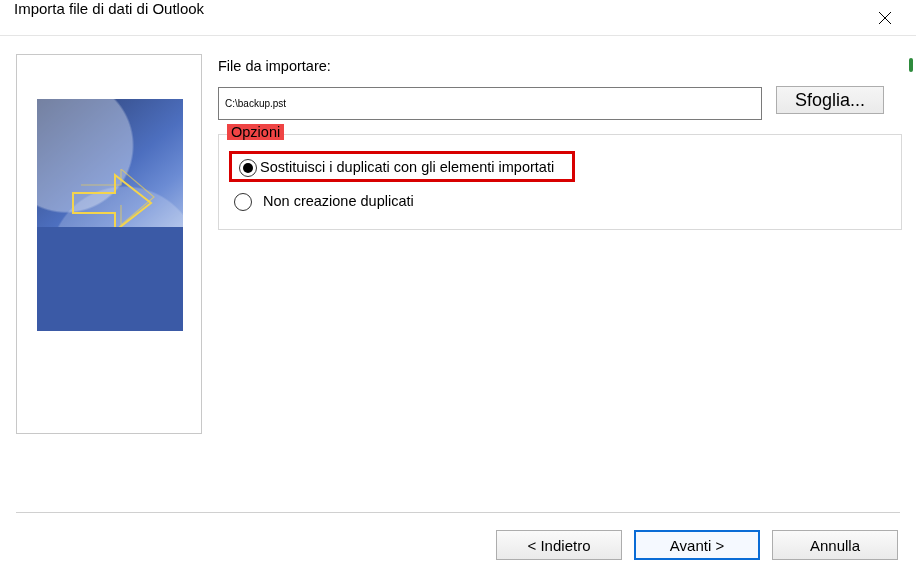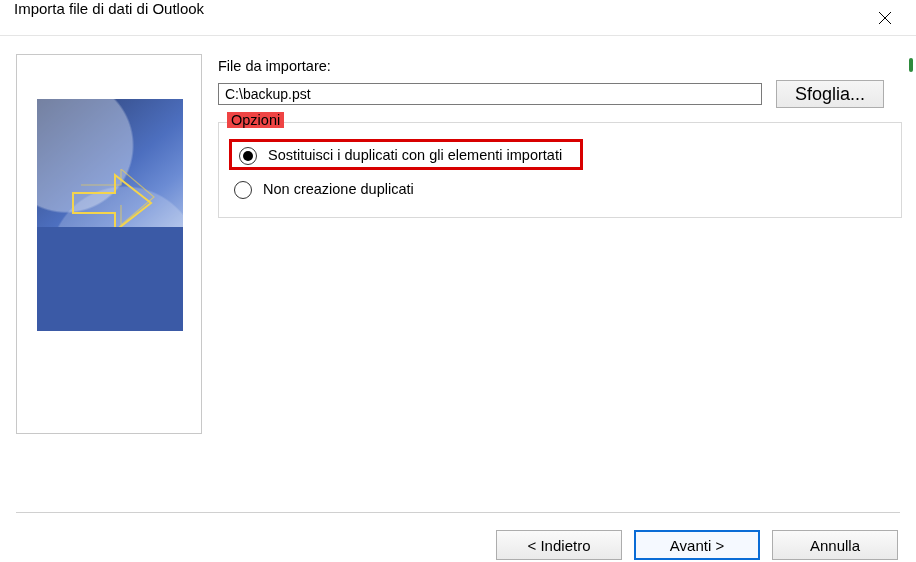--- a/index.html
+++ b/index.html
@@ -14,21 +14,21 @@
   .thumb-frame { width: 186px; height: 380px; border: 1px solid #c8c8c8; padding: 44px 20px; }
   .thumb-img { width: 146px; height: 232px; position: relative; background: linear-gradient(140deg,#2a3d6e 0%,#4d6fbf 40%,#6c8cd4 55%,#9db4e4 70%,#e6ecf8 100%); overflow: hidden; }
   .thumb-img::before { content:""; position:absolute; inset:0; background:
       radial-gradient(circle at 20% 20%, rgba(255,255,255,.35) 0 30%, transparent 31%),
       radial-gradient(circle at 60% 70%, rgba(255,255,255,.2) 0 40%, transparent 41%); mix-blend-mode: screen; }
   .thumb-img::after { content:""; position:absolute; left:0; top:55%; width:100%; height:45%; background:#3b5aa6; }
   .arrow-outline { position:absolute; left:34px; top:70px; width:84px; height:68px; }
   .form { flex: 1; padding-left: 16px; }
   .label { margin: 4px 0 6px 0; }
   .file-row { display: flex; gap: 14px; align-items: center; margin-bottom: 14px; }
-  .file-input { flex: 1; max-width: 544px; height: 22px; border: 1px solid #7a7a7a; padding: 0 6px; font-family: inherit; font-size: 14px; }
+  .file-input { flex: 1; max-width: 544px; height: 33px; border: 1px solid #7a7a7a; padding: 0 6px; font-family: inherit; font-size: 10px; margin-top: 7px; }
   .browse-btn { width: 108px; height: 28px; background: linear-gradient(#f5f5f5,#eaeaea); border: 1px solid #adadad; cursor: pointer; font-size: 18px; }
   .fieldset { border: 1px solid #d9d9d9; padding: 0; margin: 0; width: 684px; }
   .fieldset .legend { position: relative; top: -11px; left: 8px; background: #ef4444; padding: 0 4px; display: inline-block; }
   .options { padding: 0 8px 14px 8px; margin-top: -4px; }
   .radio-row { display: flex; align-items: center; gap: 8px; padding: 4px 2px; }
   .radio-highlight { border: 3px solid #d80000; display: inline-flex; padding: 2px 18px 2px 2px; }
   .radio { appearance: none; width: 18px; height: 18px; border: 1px solid #333; border-radius: 50%; position: relative; cursor: pointer; background:#fff; }
   .radio:checked::after { content:""; position:absolute; left:3px; top:3px; width:10px; height:10px; background:#000; border-radius:50%; }
   .separator { position: absolute; left: 16px; right: 16px; top: 476px; height: 1px; background: #d0d0d0; }
   .button-row { position: absolute; right: 18px; top: 494px; display: flex; gap: 12px; }
@@ -66,21 +66,21 @@
         <div class="label">File da importare:</div>
         <div class="file-row">
           <input class="file-input" type="text" value="C:\backup.pst" style="">
           <button class="browse-btn">Sfoglia...</button>
         </div>
 
         <div class="fieldset">
           <span class="legend">Opzioni</span>
           <div class="options" id="options-list">
               <div class="radio-row">
-                <span class="radio-highlight" style="display: inline-flex; align-items: center; gap: 8px;">
+                <span class="radio-highlight" style="display: inline-flex; align-items: center; gap: 0;">
                   <input type="radio" name="dup" class="radio" checked="" style="">
                   <span>Sostituisci i duplicati con gli elementi importati</span>
                 </span>
               </div>
               <div class="radio-row">
                 <span style="display: inline-flex; align-items: center; gap: 8px;">
                   <input type="radio" name="dup" class="radio" style="">
                   <span>Non creazione duplicati</span>
                 </span>
               </div>

